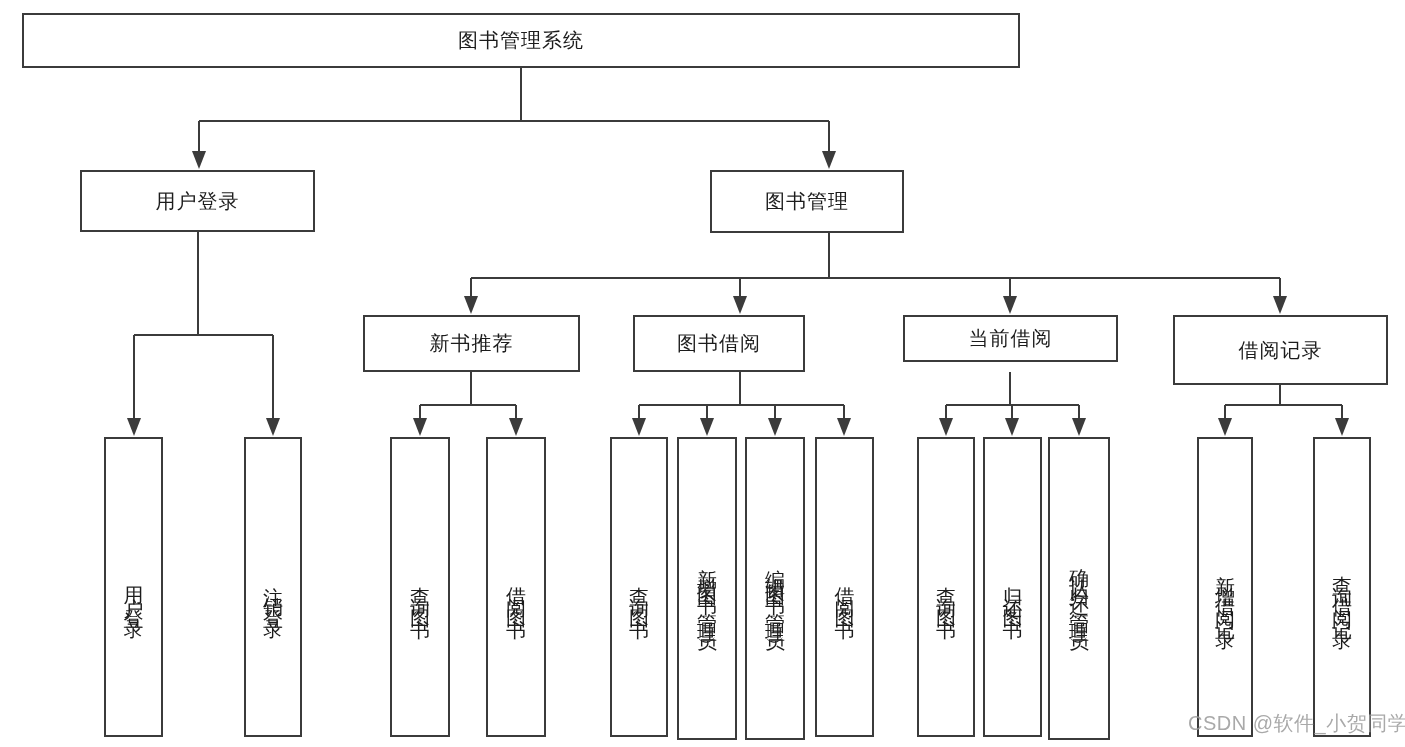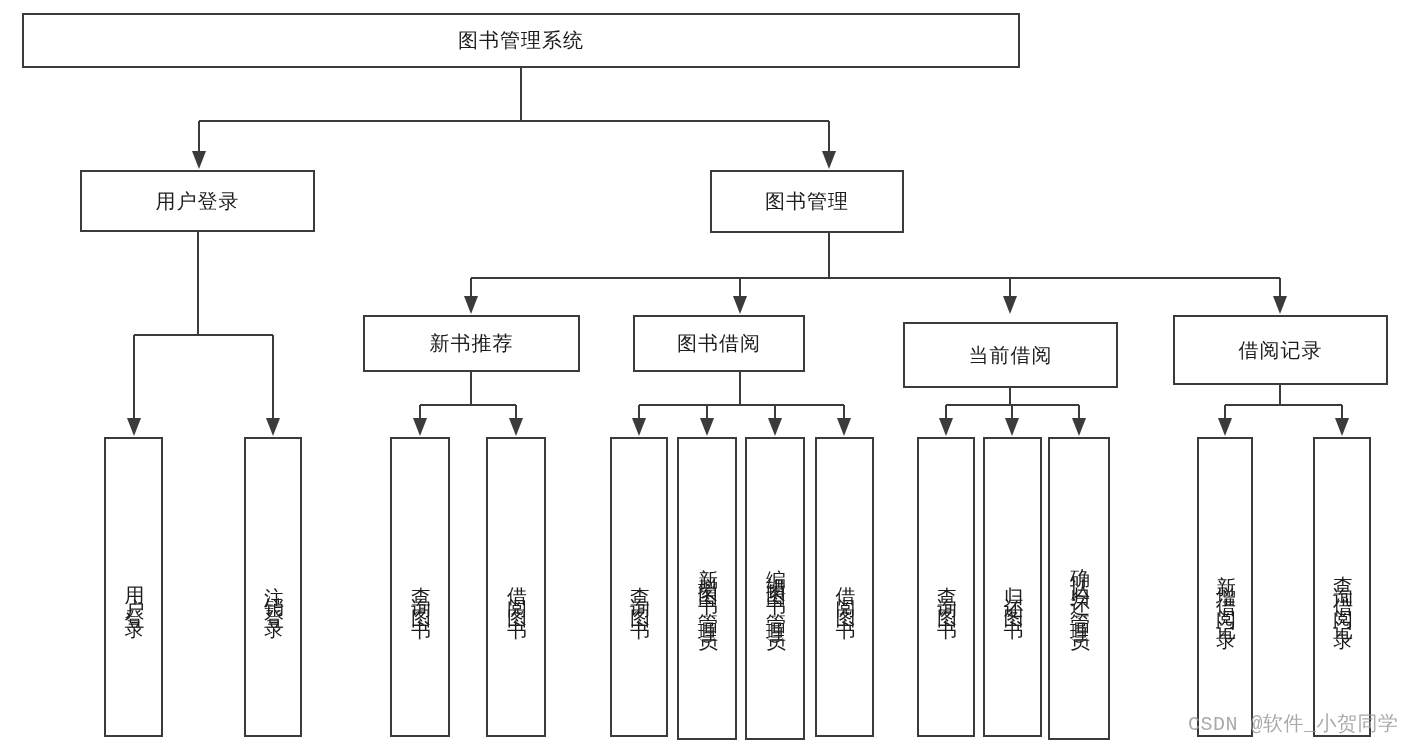--- a/index.html
+++ b/index.html
@@ -1,21 +1,21 @@
 <!DOCTYPE html>
 <html><head>
 <meta charset="utf-8">
 <style>
   html,body{margin:0;padding:0;background:#ffffff;}
   #canvas{
     position:relative;
     width:1405px;height:747px;
     background:#ffffff;
     overflow:hidden;
-    font-family:Liberation Mono, monospace;
+    font-family:Liberation Sans, sans-serif;
   }
   #connectors{position:absolute;left:0;top:0;z-index:1;}
   .box{
     position:absolute;
     box-sizing:border-box;
     background:#ffffff;
     border:2px solid #3b3b3b;
     display:flex;align-items:center;justify-content:center;
     color:#1c1c1c;
     z-index:2;
@@ -90,21 +90,21 @@
   <div class="box h" style="left:710px;top:170px;width:194px;height:63px">
     <span class="lbl">图书管理</span>
   </div>
 
   <div class="box h" style="left:363px;top:315px;width:217px;height:57px">
     <span class="lbl">新书推荐</span>
   </div>
   <div class="box h" style="left:633px;top:315px;width:172px;height:57px">
     <span class="lbl">图书借阅</span>
   </div>
-  <div class="box h" style="left:903px;top:322px;width:215px;height:66px">
+  <div class="box h" style="left:903px;top:315px;width:215px;height:47px">
     <span class="lbl">当前借阅</span>
   </div>
   <div class="box h" style="left:1173px;top:315px;width:215px;height:70px">
     <span class="lbl">借阅记录</span>
   </div>
 
   <div class="box v" style="left:104px;top:437px;width:59px;height:300px">
     <span class="lbl">用户登录</span>
   </div>
   <div class="box v" style="left:244px;top:437px;width:58px;height:300px">

